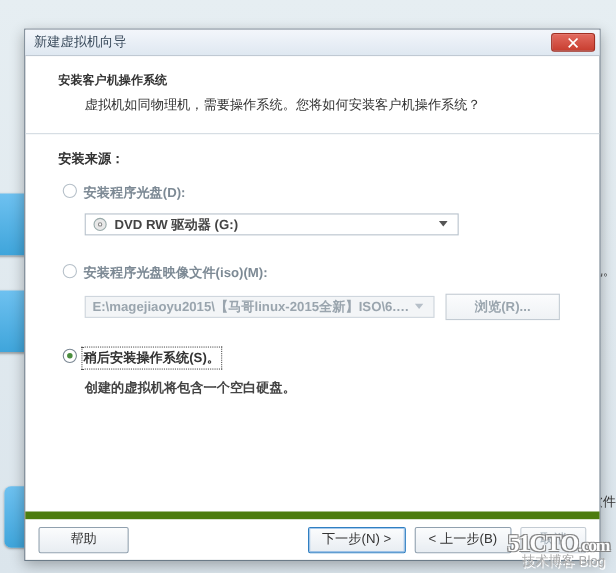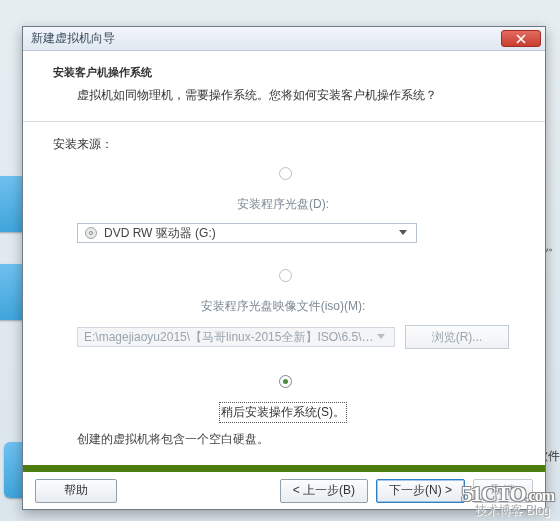--- a/index.html
+++ b/index.html
@@ -56,25 +56,26 @@
     border-bottom:1px solid #d3dbe1;
     color:#333;
   }
   .header-title { font-weight:bold; font-size:11px; margin-bottom:6px; }
   .header-desc { padding-left:24px; line-height:1.6; }
   .content {
     flex:1;
     padding:14px 32px 10px 30px;
     color:#333;
     overflow:hidden;
+    font-weight:bold;
   }
   .source-label { margin-bottom:14px; }
   .radio-row {
-    display:flex; align-items:center; gap:16px;
-    margin-bottom:10px; margin-top:6px;flex-direction:column;
+    display:flex; align-items:flex-start; gap:6px;
+    margin-bottom:10px; margin-top:6px;
   }
   .radio-row.disabled { color:#7d8a95; }
   .radio {
     width:13px; height:13px; border-radius:50%;
     border:1px solid #7a8793; background:#fff; position:relative;
     margin-left:4px;
   }
   .radio.disabled { border-color:#b6c0c9; }
   .radio.checked::after {
     content:""; position:absolute; left:3px; top:3px;
@@ -230,22 +231,22 @@
         <span class="radio checked"></span>
         <span class="dotted-focus">稍后安装操作系统(S)。</span>
       </div>
       <div class="opt-desc">创建的虚拟机将包含一个空白硬盘。</div>
     </div>
   </div>
 
   <div class="footer">
     <div class="btn">帮助</div>
     <div class="spacer"></div>
+    <div class="btn default">下一步(N) &gt;</div>
     <div class="btn">&lt; 上一步(B)</div>
-    <div class="btn default">下一步(N) &gt;</div>
     <div class="btn disabled" style="min-width:60px;">取消</div>
   </div>
 </div>
 
 <div class="watermark">
   <span>51CTO</span><span class="suf">.com</span>
 </div>
 <div class="watermark2">技术博客    Blog</div>
 
 </body></html>

